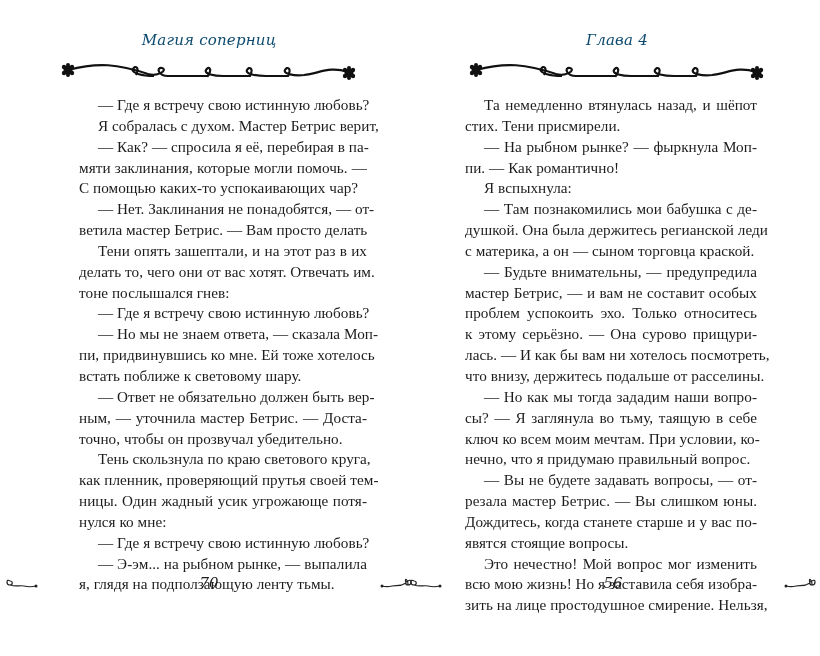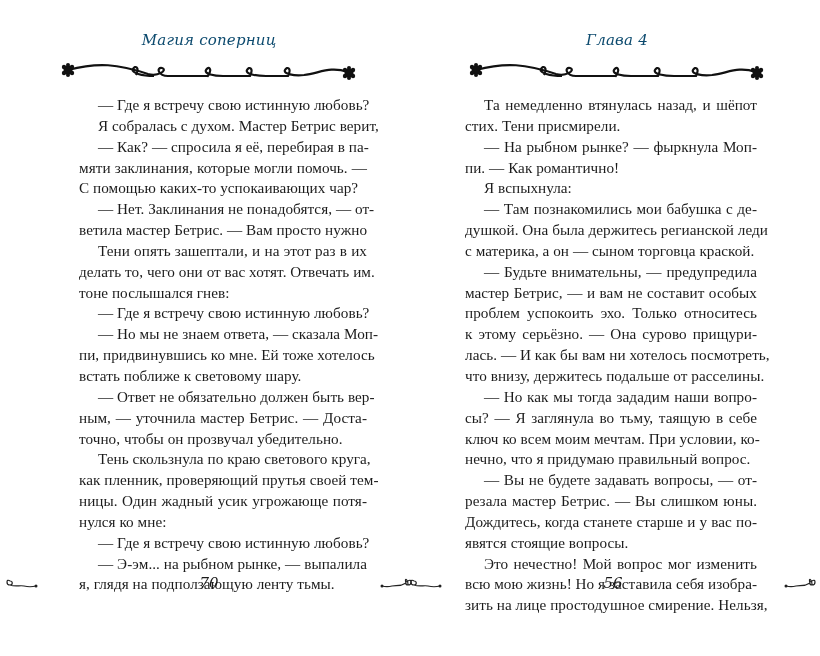--- a/index.html
+++ b/index.html
@@ -69,21 +69,21 @@
         <circle cx="291" cy="22" r="2"></circle>
     </g>
   </svg>
   <div class="text" id="left-text">
       <span class="line indent last">— Где я встречу свою истинную любовь?</span>
       <span class="line indent">Я собралась с духом. Мастер Бетрис верит,</span>
       <span class="line indent">— Как? — спросила я её, перебирая в па-</span>
       <span class="line">мяти заклинания, которые могли помочь. —</span>
       <span class="line last">С помощью каких-то успокаивающих чар?</span>
       <span class="line indent">— Нет. Заклинания не понадобятся, — от-</span>
-      <span class="line">ветила мастер Бетрис. — Вам просто нужно</span>
+      <span class="line">ветила мастер Бетрис. — Вам просто делать</span>
       <span class="line indent">Тени опять зашептали, и на этот раз в их</span>
       <span class="line last">делать то, чего они от вас хотят. Отвечать им.</span>
       <span class="line last">тоне послышался гнев:</span>
       <span class="line indent last">— Где я встречу свою истинную любовь?</span>
       <span class="line indent">— Но мы не знаем ответа, — сказала Моп-</span>
       <span class="line">пи, придвинувшись ко мне. Ей тоже хотелось</span>
       <span class="line last">встать поближе к световому шару.</span>
       <span class="line indent">— Ответ не обязательно должен быть вер-</span>
       <span class="line">ным, — уточнила мастер Бетрис. — Доста-</span>
       <span class="line last">точно, чтобы он прозвучал убедительно.</span>

